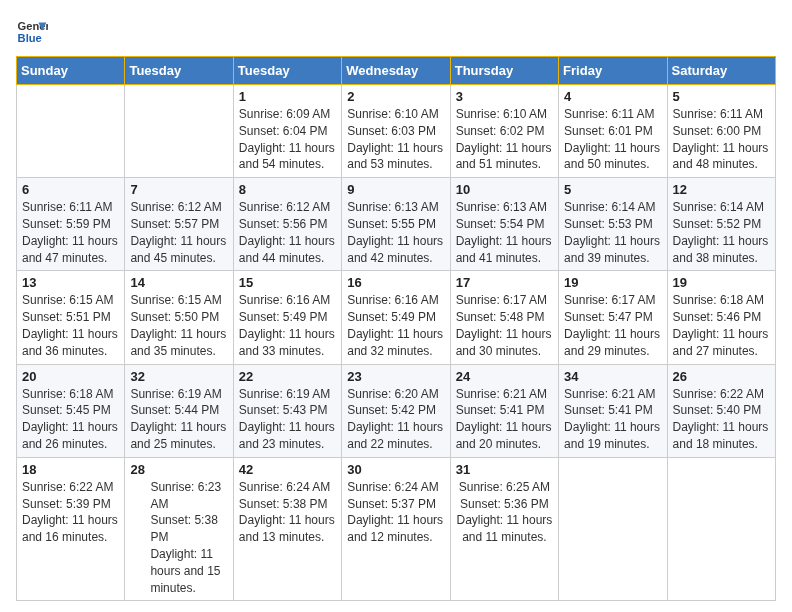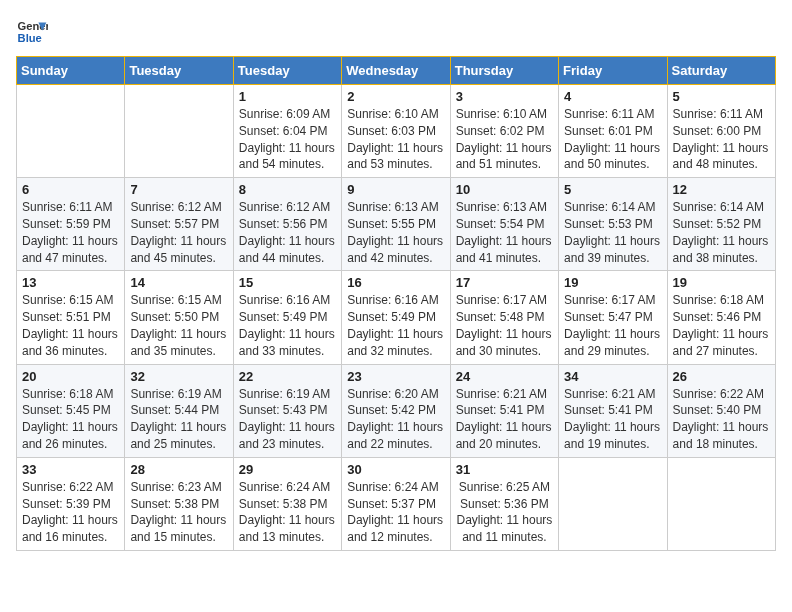--- a/index.html
+++ b/index.html
@@ -273,33 +273,33 @@
         </td>
         <td>
           <span class="day-number">26</span>
           <div class="day-info" style="white-space: pre-line;">Sunrise: 6:22 AM
 Sunset: 5:40 PM
 Daylight: 11 hours and 18 minutes.</div>
         </td>
       </tr>
       <tr>
         <td>
-          <span class="day-number">33</span>
+          <span class="day-number">18</span>
           <div class="day-info" style="white-space: pre-line;">Sunrise: 6:22 AM
 Sunset: 5:39 PM
 Daylight: 11 hours and 16 minutes.</div>
         </td>
         <td>
           <span class="day-number">28</span>
-          <div class="day-info" style="white-space: pre-line;">Sunrise: 6:23 AM
+          <div class="day-info" style="white-space: pre-line; margin-left: 20px;">Sunrise: 6:23 AM
 Sunset: 5:38 PM
 Daylight: 11 hours and 15 minutes.</div>
         </td>
         <td>
-          <span class="day-number">29</span>
+          <span class="day-number">42</span>
           <div class="day-info" style="white-space: pre-line;">Sunrise: 6:24 AM
 Sunset: 5:38 PM
 Daylight: 11 hours and 13 minutes.</div>
         </td>
         <td>
           <span class="day-number">30</span>
           <div class="day-info" style="white-space: pre-line;">Sunrise: 6:24 AM
 Sunset: 5:37 PM
 Daylight: 11 hours and 12 minutes.</div>
         </td>

